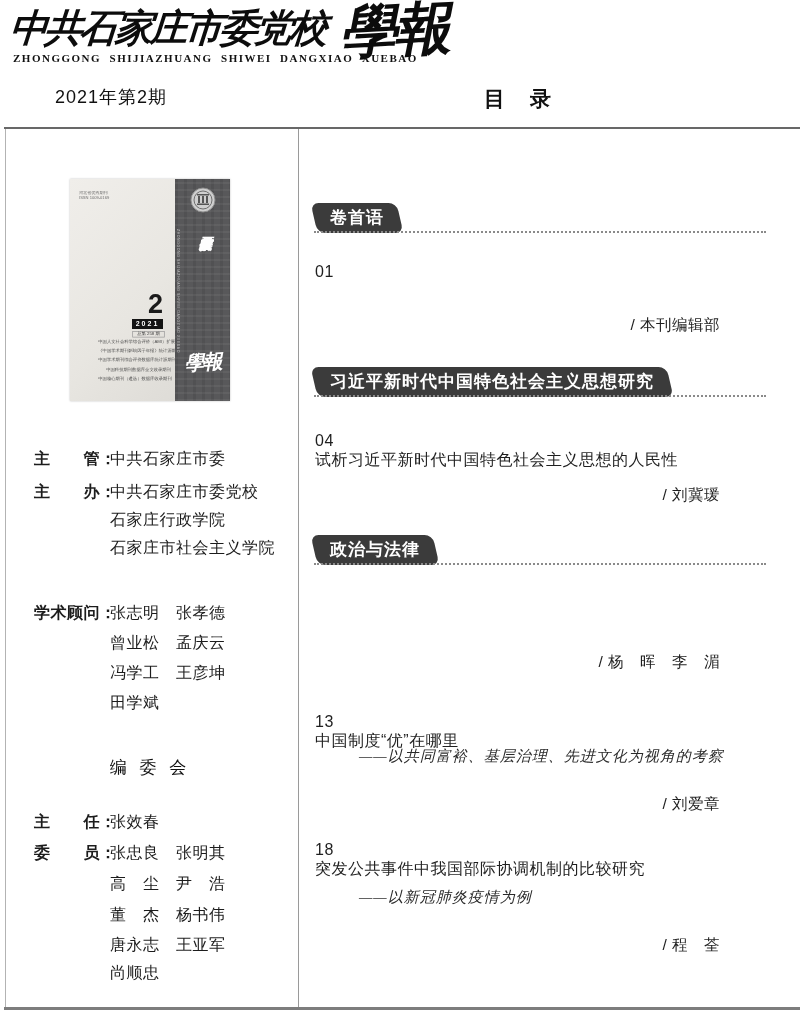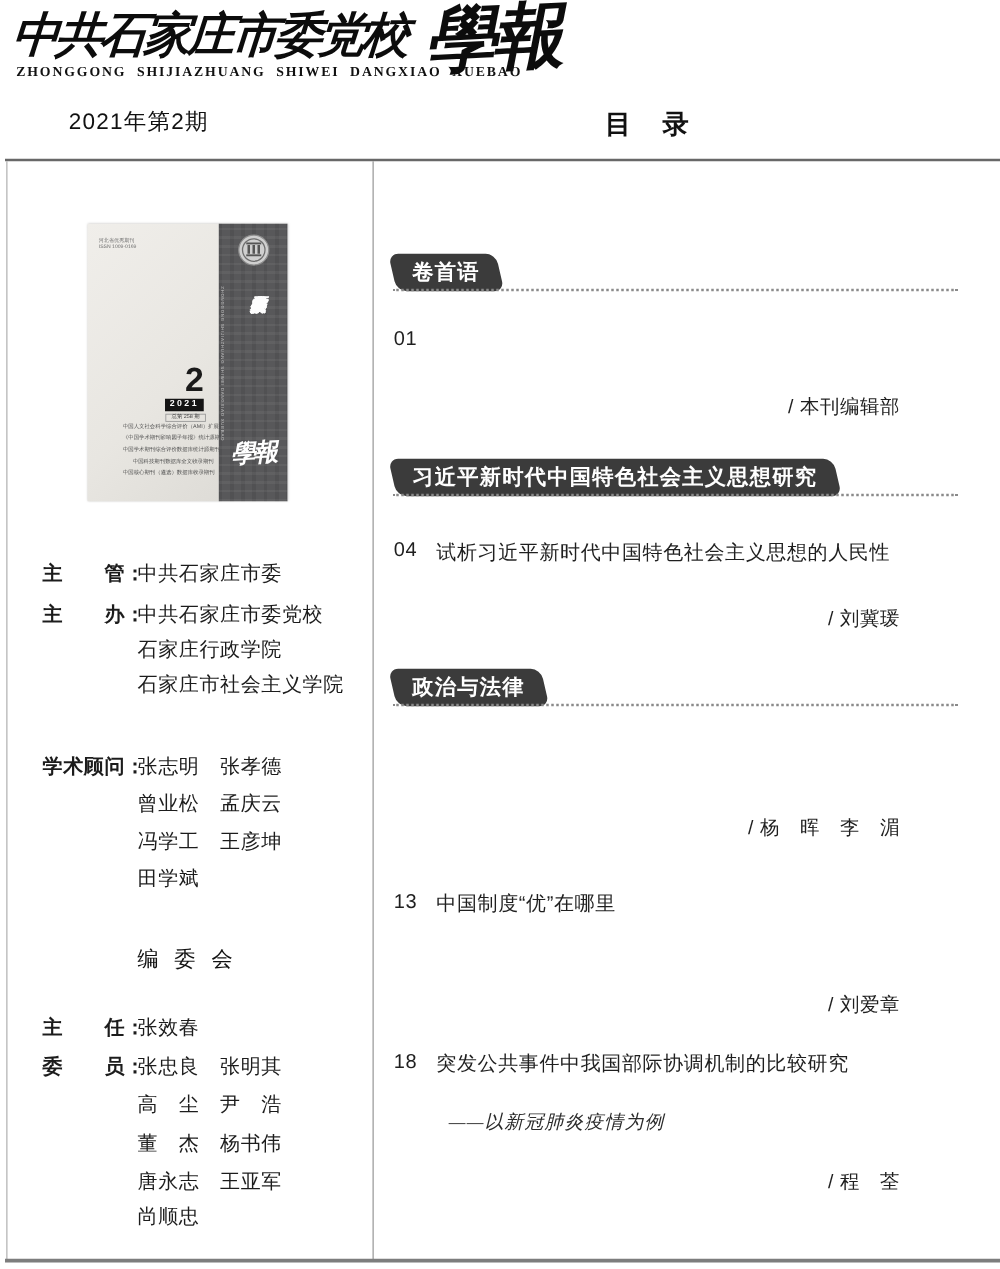--- a/index.html
+++ b/index.html
@@ -62,21 +62,21 @@
   .info-row .lbl{display:inline-block;width:76px;font-weight:bold;}
   .board-title{position:absolute;left:0;width:232px;text-align:center;font-size:17px;
                font-weight:normal;letter-spacing:4px;color:#111;}
 
   
   .toc-col{position:absolute;left:313px;top:0;width:455px;height:1015px;}
   .sec-box{position:absolute;left:1px;background:#3b3b3b;color:#fff;font-size:17px;font-weight:bold;
            padding:3px 16px 4px;border-radius:8px;transform:skewX(13deg);letter-spacing:1px;white-space:nowrap;}
   .sec-box .unskew{display:inline-block;transform:skewX(-13deg);}
   .sec-dotted{position:absolute;left:1px;width:452px;border-top:2px dotted #8a8a8a;height:0;}
-  .toc-entry{position:absolute;left:2px;display:flex;font-size:16px;letter-spacing:.5px;color:#1f1f1f;white-space:nowrap;}
+  .toc-entry{position:absolute;left:2px;display:flex;font-size:16px;letter-spacing:.5px;color:#1f1f1f;white-space:nowrap;flex-direction:column;}
   .toc-entry .pg{width:34px;flex:none;}
   .toc-sub{position:absolute;left:46px;font-family:"Liberation Serif",serif;font-style:italic;
            font-size:15px;letter-spacing:1px;color:#2a2a2a;white-space:nowrap;}
   .toc-author{position:absolute;right:48px;font-size:15.5px;letter-spacing:.5px;color:#1f1f1f;white-space:nowrap;}
 </style>
 </head>
 <body>
 
 <div id="page">
 
@@ -204,20 +204,21 @@
       <span class="unskew">政治与法律</span>
     </div>
     <div class="sec-dotted" style="top:563px"></div>
 
     <div class="toc-author" style="top:652px">/ 杨　晖　李　湄</div>
 
     <div class="toc-entry" style="top:713px">
       <span class="pg">13</span>
       <span class="ttl">中国制度“优”在哪里</span>
     </div>
+    <div class="toc-sub" style="top:747px">——以共同富裕、基层治理、先进文化为视角的考察</div>
     <div class="toc-author" style="top:794px">/ 刘爱章</div>
 
     <div class="toc-entry" style="top:841px">
       <span class="pg">18</span>
       <span class="ttl">突发公共事件中我国部际协调机制的比较研究</span>
     </div>
     <div class="toc-sub" style="top:888px">——以新冠肺炎疫情为例</div>
     <div class="toc-author" style="top:935px">/ 程　荃</div>
 
   </div>

